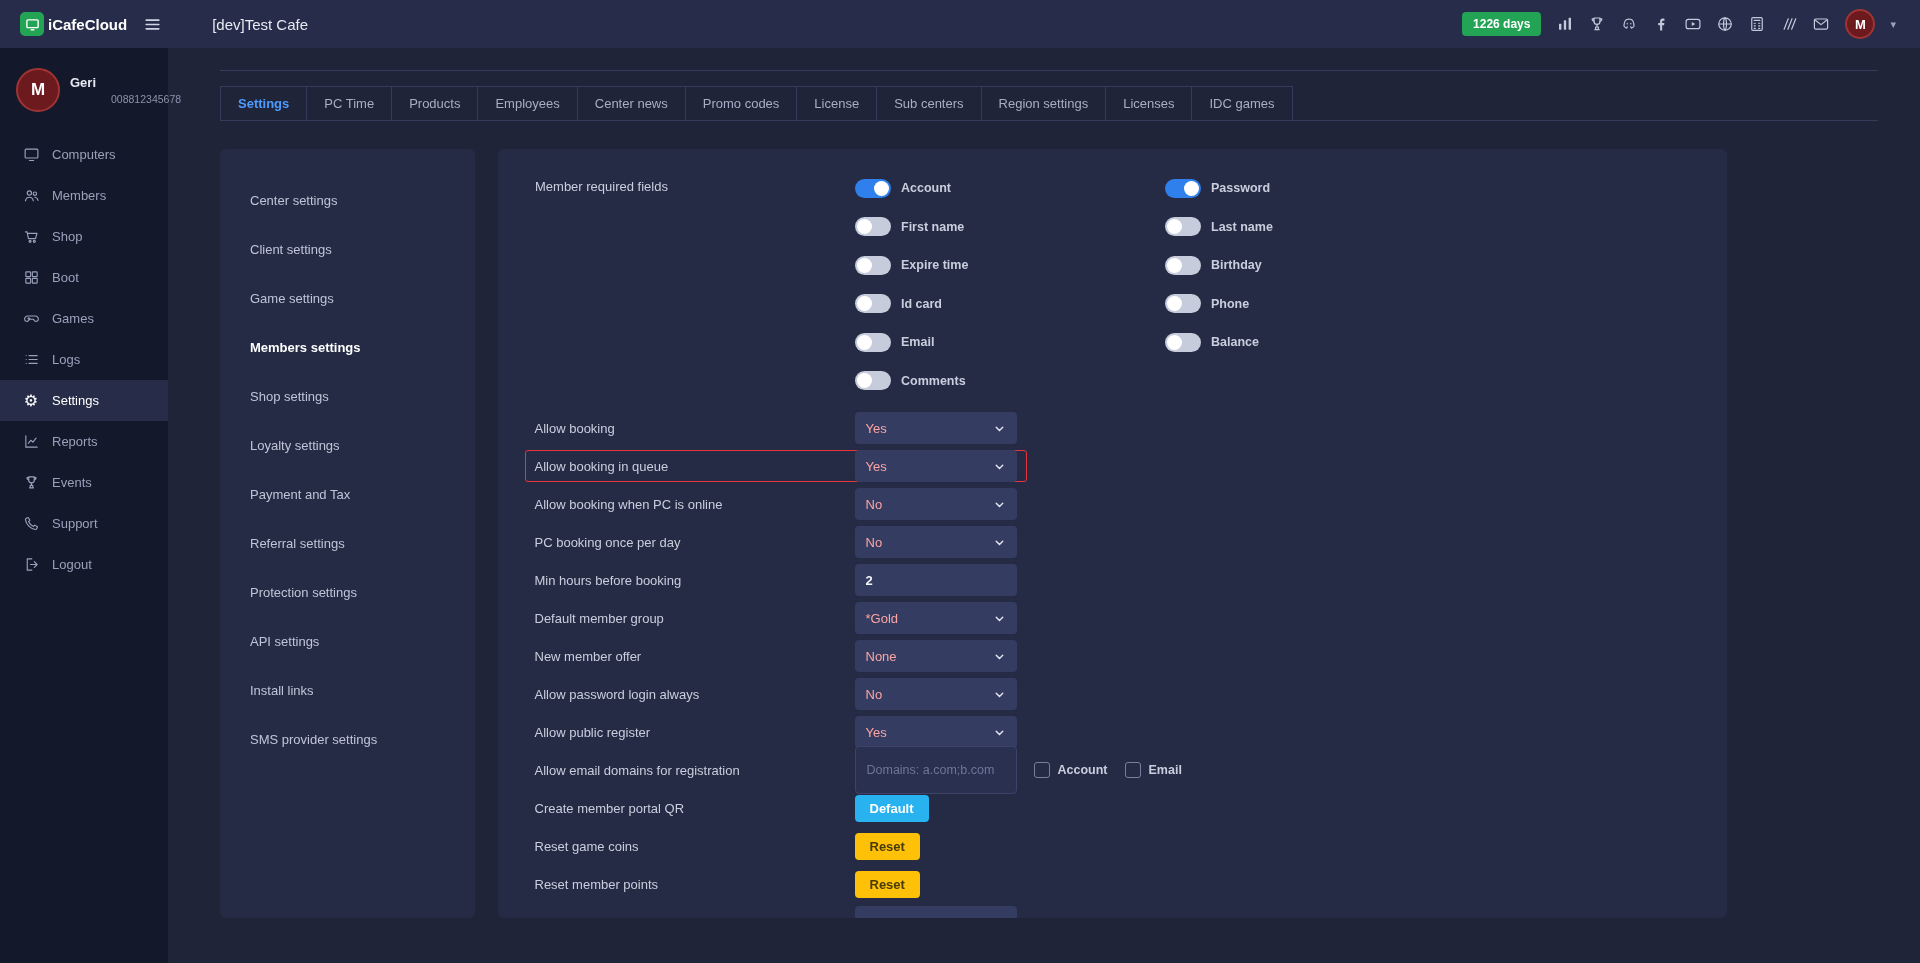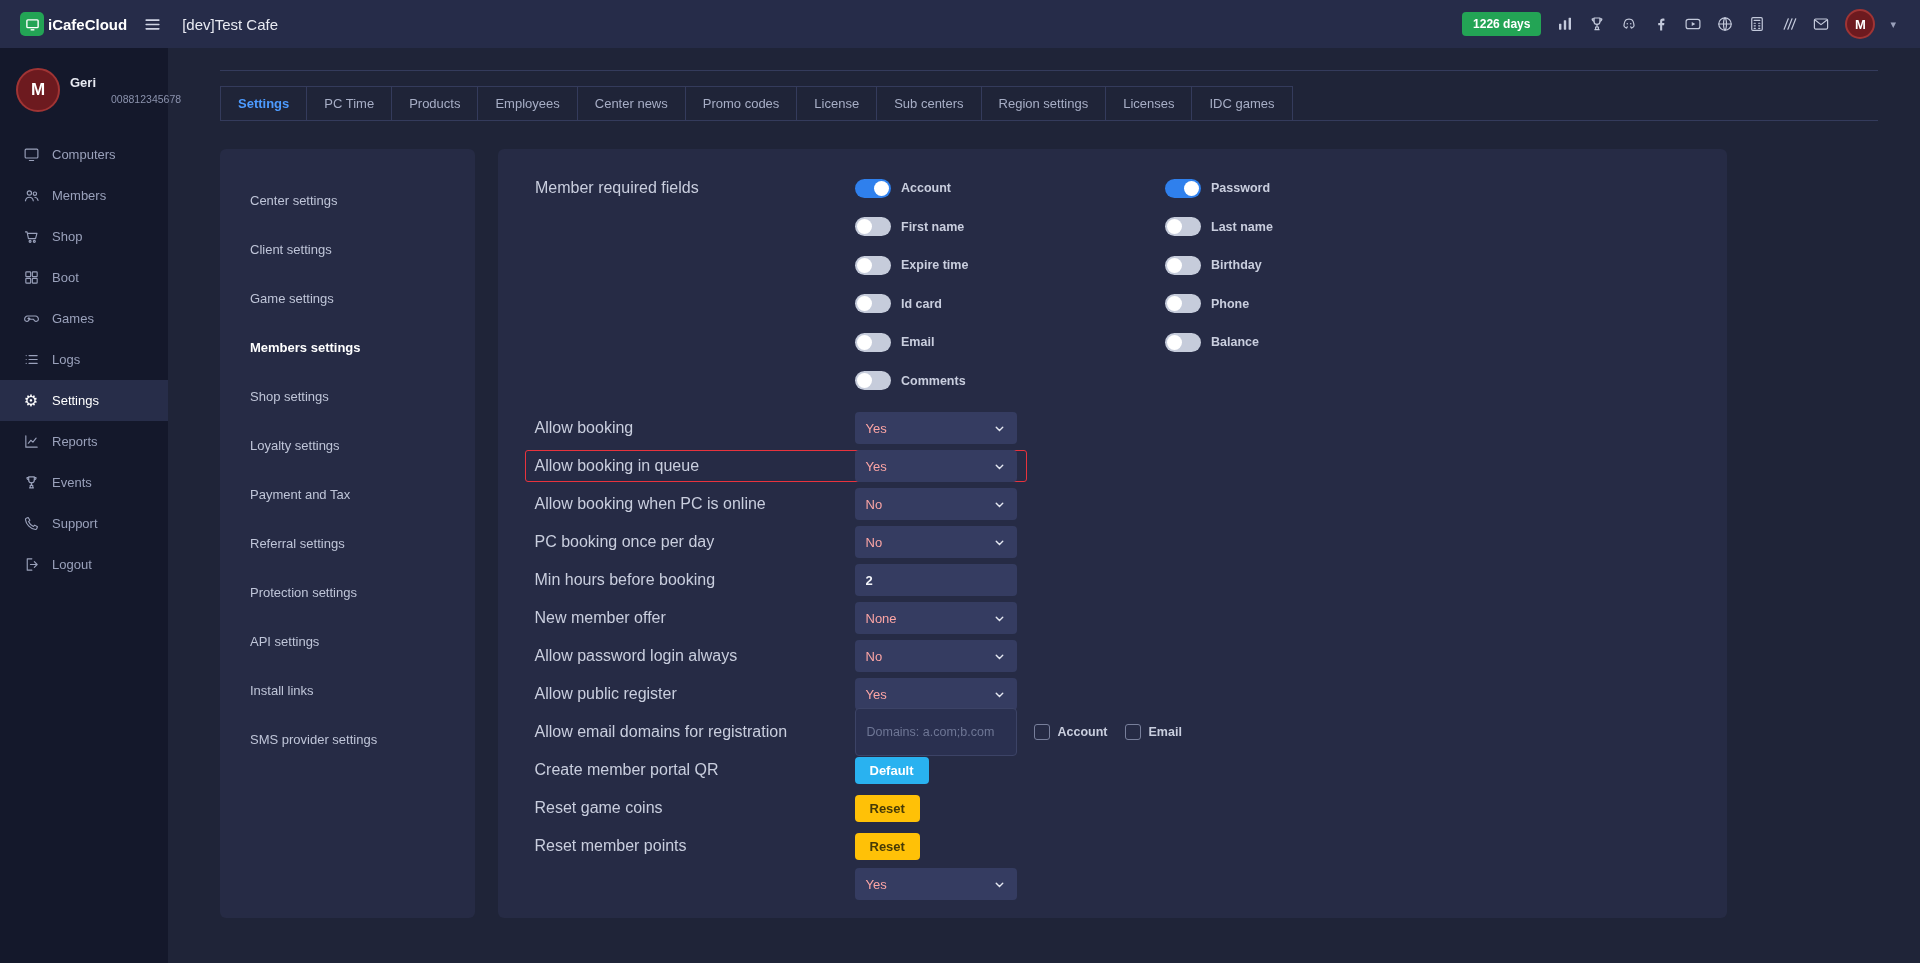--- a/index.html
+++ b/index.html
@@ -16,21 +16,21 @@
   html,body{width:1920px;height:963px;overflow:hidden;}
   body{background:var(--bg);font-family:"Liberation Sans","DejaVu Sans",sans-serif;color:var(--text);}
   svg{display:block;}
 
   
   .topbar{position:fixed;top:0;left:0;width:1920px;height:48px;background:var(--topbar);display:flex;align-items:center;z-index:5;}
   .brand{display:flex;align-items:center;gap:4px;padding-left:20px;cursor:pointer;}
   .logo{width:24px;height:24px;border-radius:5px;background:#23a455;display:flex;align-items:center;justify-content:center;color:#fff;}
   .brand-text{font-size:15px;font-weight:700;color:#fff;}
   .hamburger{margin-left:16px;color:#cfd4e4;cursor:pointer;display:flex;}
-  .tb-title{margin-left:20px;font-size:15px;color:#e8eaf2;}
+  .tb-title{margin-left:50px;font-size:15px;color:#e8eaf2;}
   .tb-right{margin-left:auto;display:flex;align-items:center;gap:15px;padding-right:24px;}
   .badge{background:#23a455;color:#fff;font-size:12px;font-weight:700;padding:5px 11px;border-radius:4px;}
   .tb-icons{display:flex;align-items:center;gap:14px;color:#c3c9db;}
   .tb-icons .ticon{cursor:pointer;display:flex;}
   .tb-avatar{width:30px;height:30px;border-radius:50%;background:#6d1a1f;border:2px solid #a03434;color:#fff;font-size:13px;font-weight:700;display:flex;align-items:center;justify-content:center;cursor:pointer;}
   .chev{color:#9aa1bb;font-size:11px;cursor:pointer;}
 
   
   .sidebar{position:fixed;top:48px;left:0;width:168px;height:915px;background:var(--sidebar);}
   .user{display:flex;align-items:center;gap:10px;padding:20px 10px 22px 16px;}
@@ -51,21 +51,21 @@
   .tab.active{color:#4d9bff;font-weight:700;}
 
   .content{display:flex;gap:23px;margin-top:28px;}
   .card{background:var(--panel);border-radius:6px;}
   .submenu{width:255px;min-width:255px;height:769px;padding:27px 0;}
   .sm-item{height:49px;line-height:49px;padding:0 30px;font-size:13px;color:#bfc5d8;cursor:pointer;white-space:nowrap;}
   .sm-item.active{color:#fff;font-weight:700;}
 
   .formcard{width:1229px;height:769px;padding:20px 30px 0 37px;overflow:hidden;}
   .fields-row{display:flex;}
-  .flabel{width:320px;font-size:16px;color:#c9cede;flex:0 0 auto;}
+  .flabel{width:320px;font-size:13px;color:#c9cede;flex:0 0 auto;}
   .fields-row .flabel{padding-top:10px;}
   .tcols{display:flex;}
   .tcol{width:310px;}
   .trow{height:38.5px;display:flex;align-items:center;gap:10px;}
   .toggle{width:36px;height:19px;border-radius:10px;position:relative;cursor:pointer;flex:0 0 auto;}
   .toggle .knob{position:absolute;top:2px;width:15px;height:15px;border-radius:50%;background:#fff;}
   .toggle.on{background:#2f80ed;}  .toggle.on .knob{right:2px;}
   .toggle.off{background:#c6ccdb;} .toggle.off .knob{left:2px;}
   .tlabel{font-size:12.5px;color:#c9cede;font-weight:600;}
 
@@ -432,20 +432,31 @@
                   <path d="M6 9.5l6 6 6-6"></path>
                 </svg>
               </span>
             </div>
           </div>
           <div class="frow">
             <div class="flabel">Min hours before booking</div>
             <input class="vin" value="2" style="">
           </div>
           <div class="frow">
+            <div class="flabel">Default member group</div>
+            <div class="sel">
+              <span class="sval">*Gold</span>
+              <span class="sarrow">
+                <svg width="13" height="13" viewBox="0 0 24 24" fill="none" stroke="currentColor" stroke-width="2.6" stroke-linecap="round">
+                  <path d="M6 9.5l6 6 6-6"></path>
+                </svg>
+              </span>
+            </div>
+          </div>
+          <div class="frow">
             <div class="flabel">New member offer</div>
             <div class="sel">
               <span class="sval">None</span>
               <span class="sarrow">
                 <svg width="13" height="13" viewBox="0 0 24 24" fill="none" stroke="currentColor" stroke-width="2.6" stroke-linecap="round">
                   <path d="M6 9.5l6 6 6-6"></path>
                 </svg>
               </span>
             </div>
           </div>

